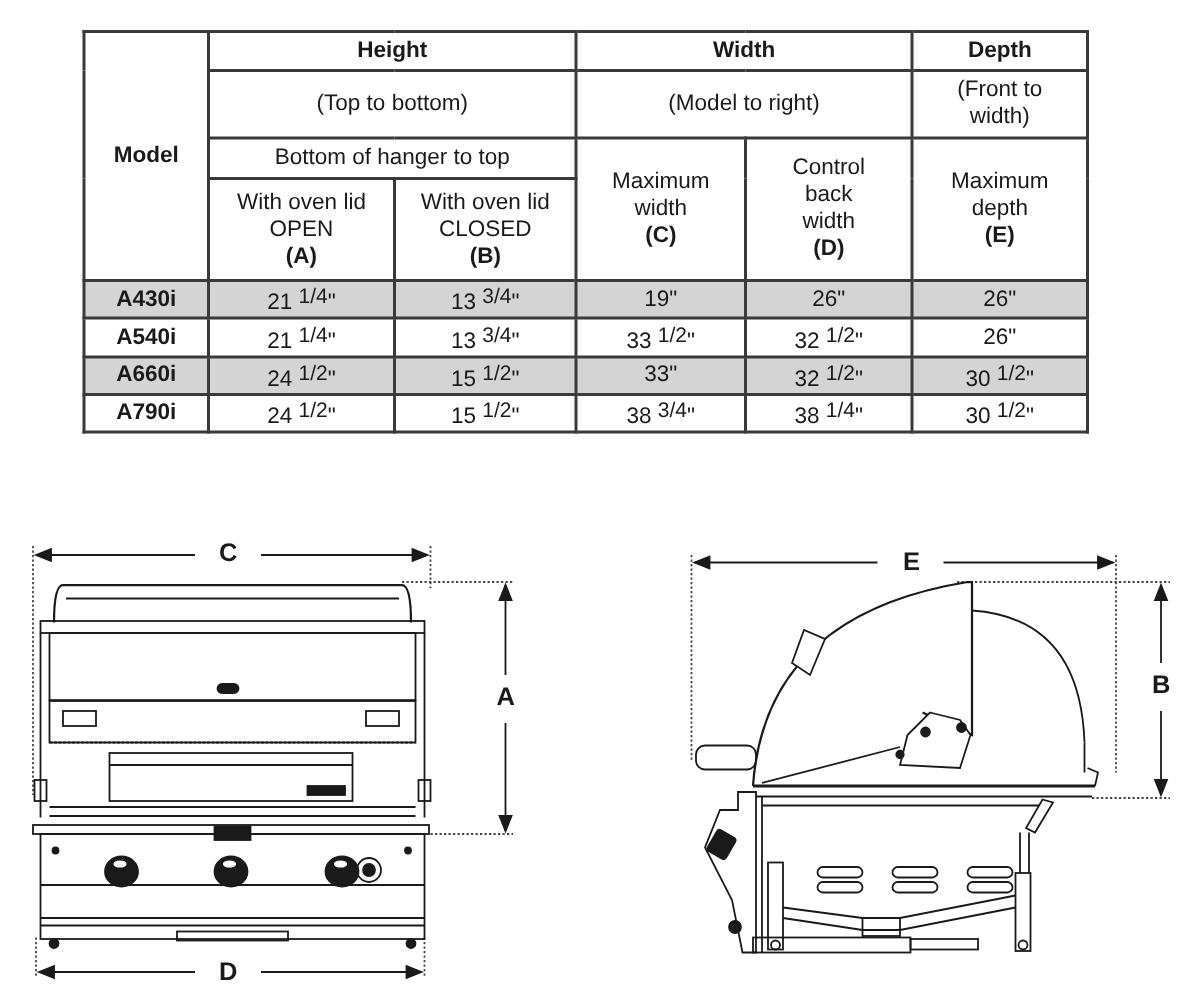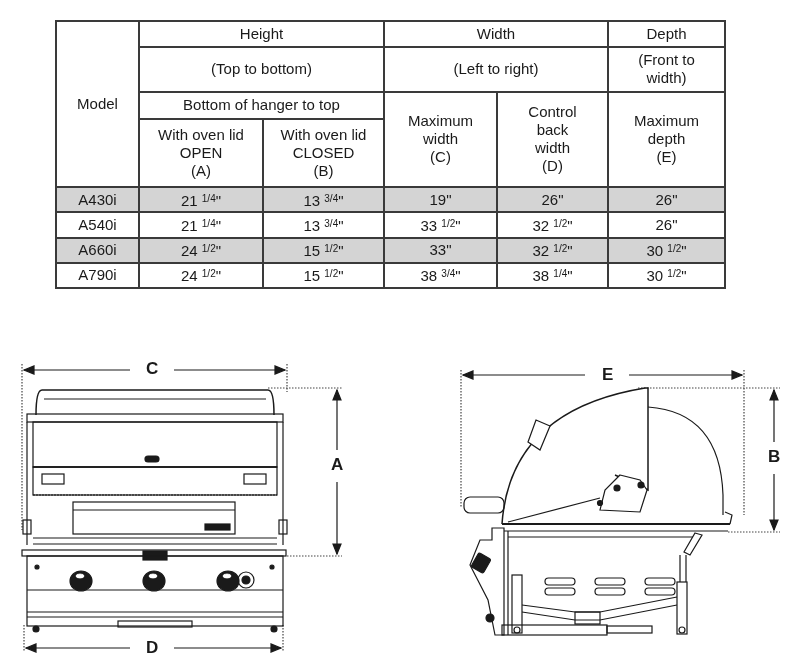--- a/index.html
+++ b/index.html
@@ -9,24 +9,24 @@
   .spec-table {
     position: absolute; left: 55px; top: 20px;
     width: 669px; height: 269px;
     border-collapse: collapse; table-layout: fixed;
     font-size: 15px; text-align: center;
   }
   .spec-table td, .spec-table th {
     border: 2px solid #3a3a3a; padding: 0; line-height: 18px;
     vertical-align: middle; font-weight: normal;
   }
-  .spec-table .bold { font-weight: normal; }
+  .spec-table .bold { font-weight: bold; }
   .spec-table tr.shaded td { background: #d4d4d4; }
   .spec-table tr.data td { height: 23px; }
-  sup.frac { font-size: 10px; vertical-align: 4px; }
+  sup.frac { font-size: 14px; vertical-align: 4px; }
 
   .drawing { position: absolute; }
   .dim-label { position: absolute; font-size: 17px; font-weight: bold; color: #1a1a1a; }
 </style>
 </head>
 <body>
 
 <table class="spec-table">
   <colgroup>
     <col style="width:83px">
@@ -38,21 +38,21 @@
   </colgroup>
   <tbody>
       <tr style="height:26px">
     <td rowspan="4" class="bold">Model</td>
     <td colspan="2" class="bold">Height</td>
     <td colspan="2" class="bold">Width</td>
     <td class="bold">Depth</td>
   </tr>
   <tr style="height:44px">
     <td colspan="2">(Top to bottom)</td>
-    <td colspan="2">(Left to right)</td>
+    <td colspan="2">(Model to right)</td>
     <td>
       <div>(Front to</div>
       <div>width)</div>
     </td>
   </tr>
   <tr style="height:27px">
     <td colspan="2">Bottom of hanger to top</td>
     <td rowspan="2">
       <div>Maximum</div>
       <div>width</div>

